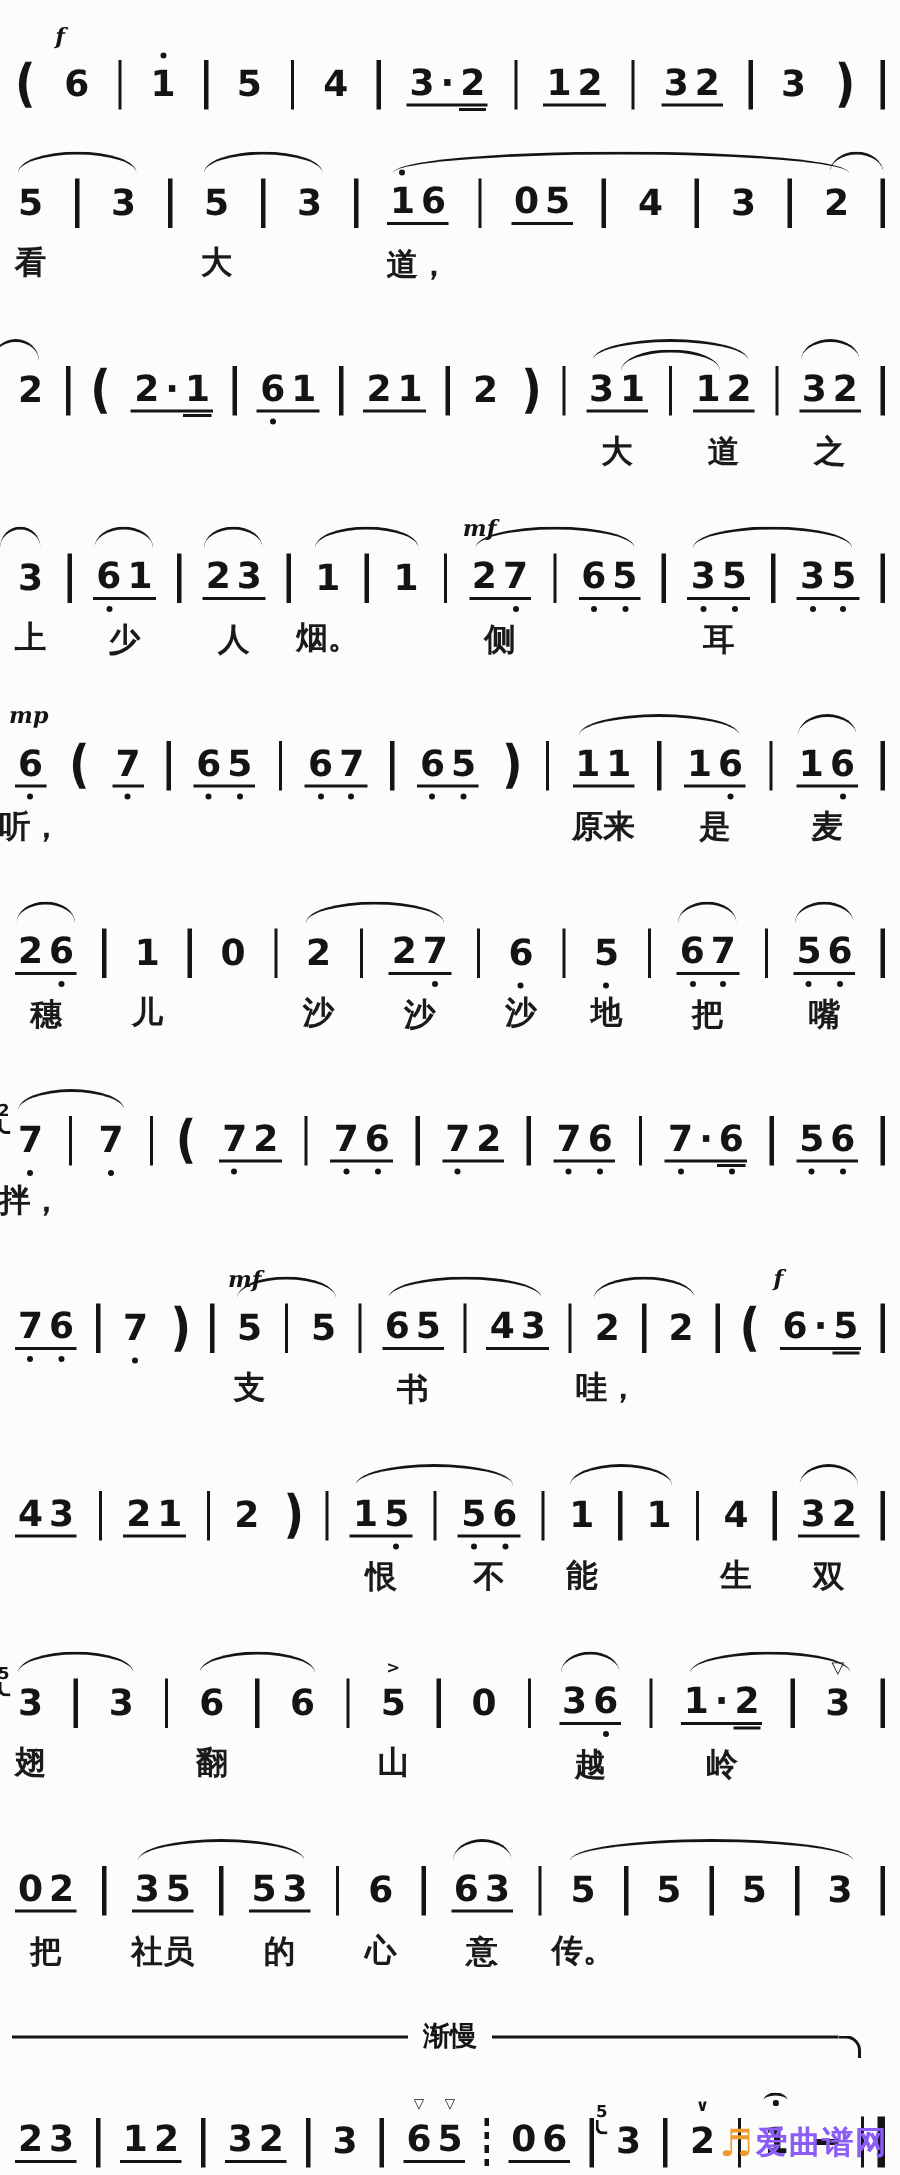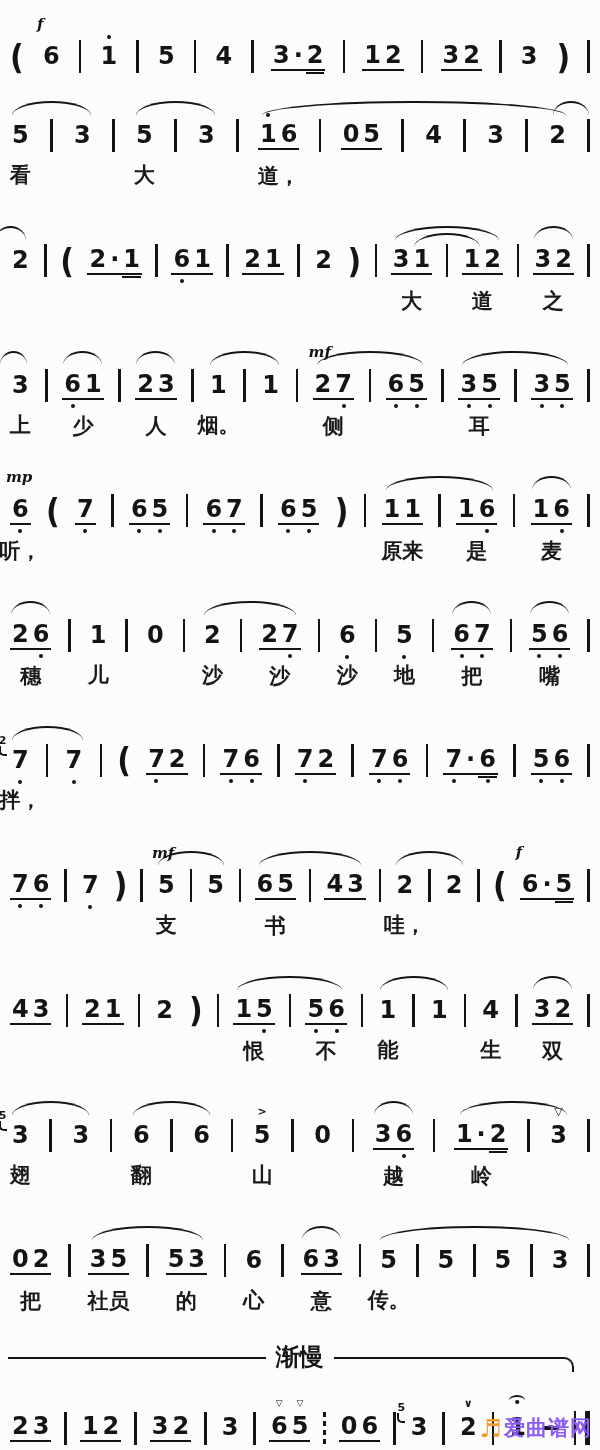--- a/index.html
+++ b/index.html
@@ -47,21 +47,21 @@
   .hk{display:block;margin:0 auto;width:6px;height:8px;
       border-left:2px solid #141414;border-bottom:2px solid #141414;border-bottom-left-radius:5px;}
   .ferm{position:absolute;top:-20px;left:50%;transform:translateX(-50%);
         width:16px;height:9px;border-top:2.5px solid #141414;border-radius:100% 100% 0 0;}
   .ferm::after{content:"";position:absolute;top:3px;left:50%;transform:translateX(-50%);
         width:3.5px;height:3.5px;border-radius:50%;background:#141414;}
   .tempo{display:flex;align-items:flex-start;margin:8px 26px 2px 8px;height:22px;}
   .tl{border-top:2.5px solid #141414;margin-top:10px;}
   .tl.left{flex:1.2;}
   .tl.right{flex:1.05;}
-  .tlabel{font-weight:bold;font-size:24px;line-height:20px;padding:0 10px;
+  .tlabel{font-weight:bold;font-size:18px;line-height:20px;padding:0 10px;
           font-family:"Liberation Sans",sans-serif;}
   .thook{width:13px;height:13px;margin-top:10px;flex:none;
          border-top:2.5px solid #141414;border-right:2.5px solid #141414;border-top-right-radius:10px;}
   .watermark{position:absolute;right:8px;bottom:8px;display:flex;align-items:center;}
   .wicon{color:#f09a30;font-size:25px;line-height:1;margin-right:2px;}
   .wtext{font-size:21px;font-weight:bold;color:#8b5cf6;letter-spacing:1px;
          font-family:"Liberation Sans",sans-serif;}
 </style>
 </head>
 <body>

